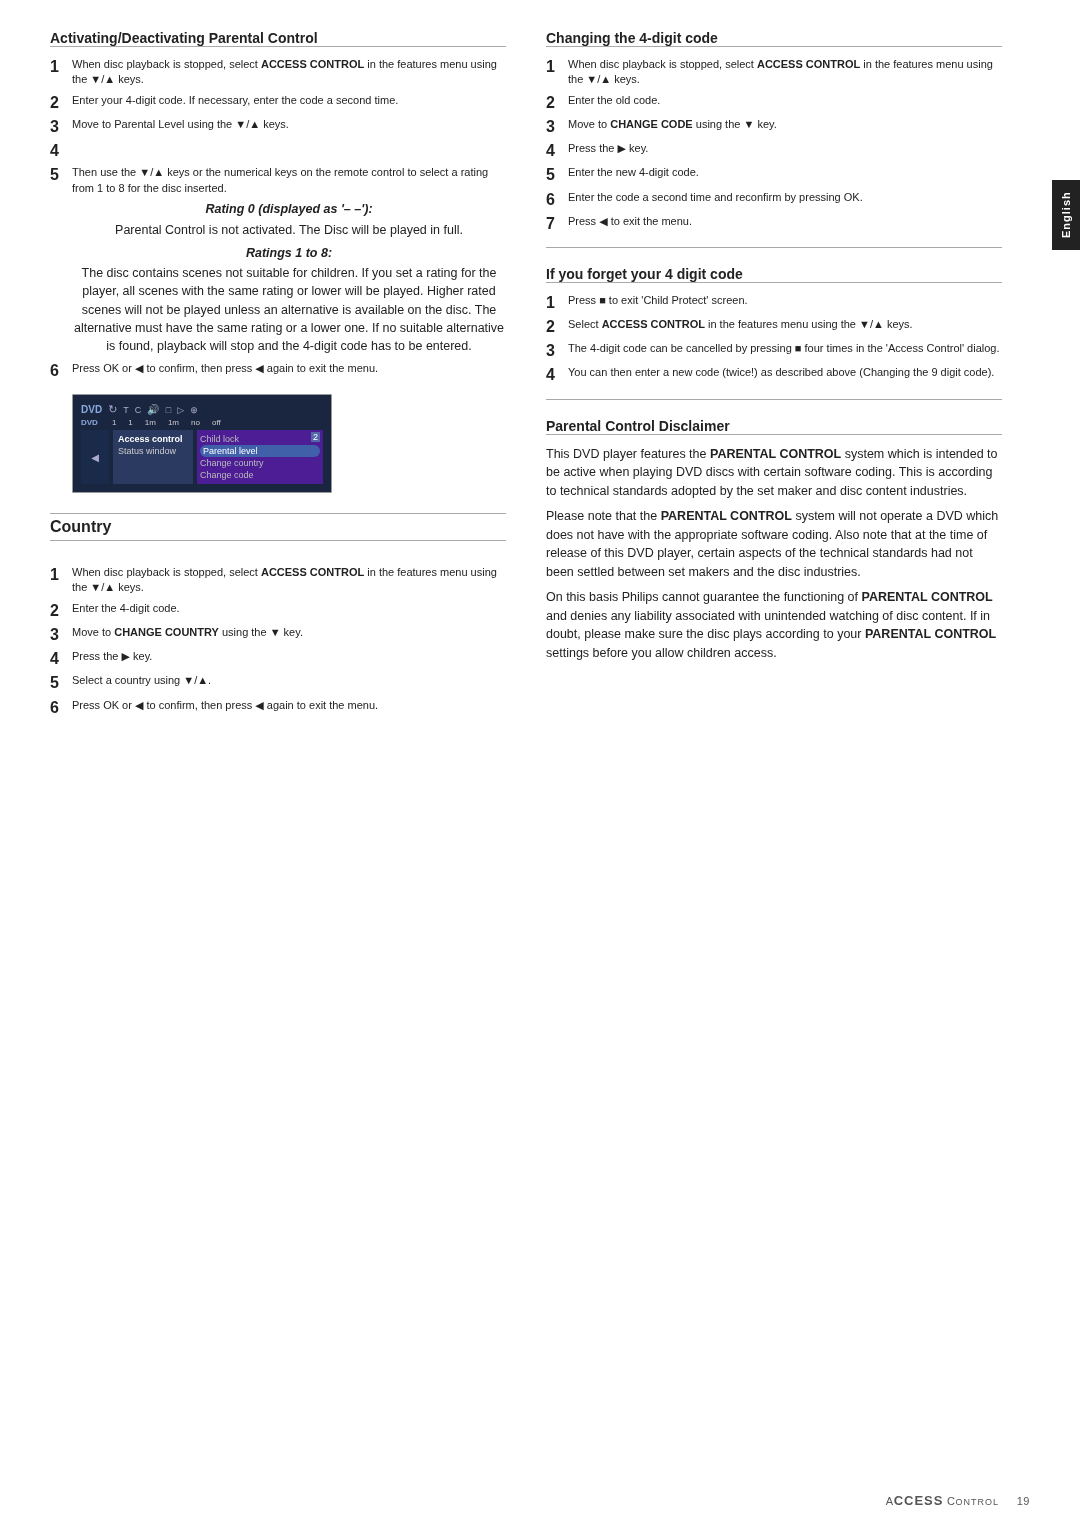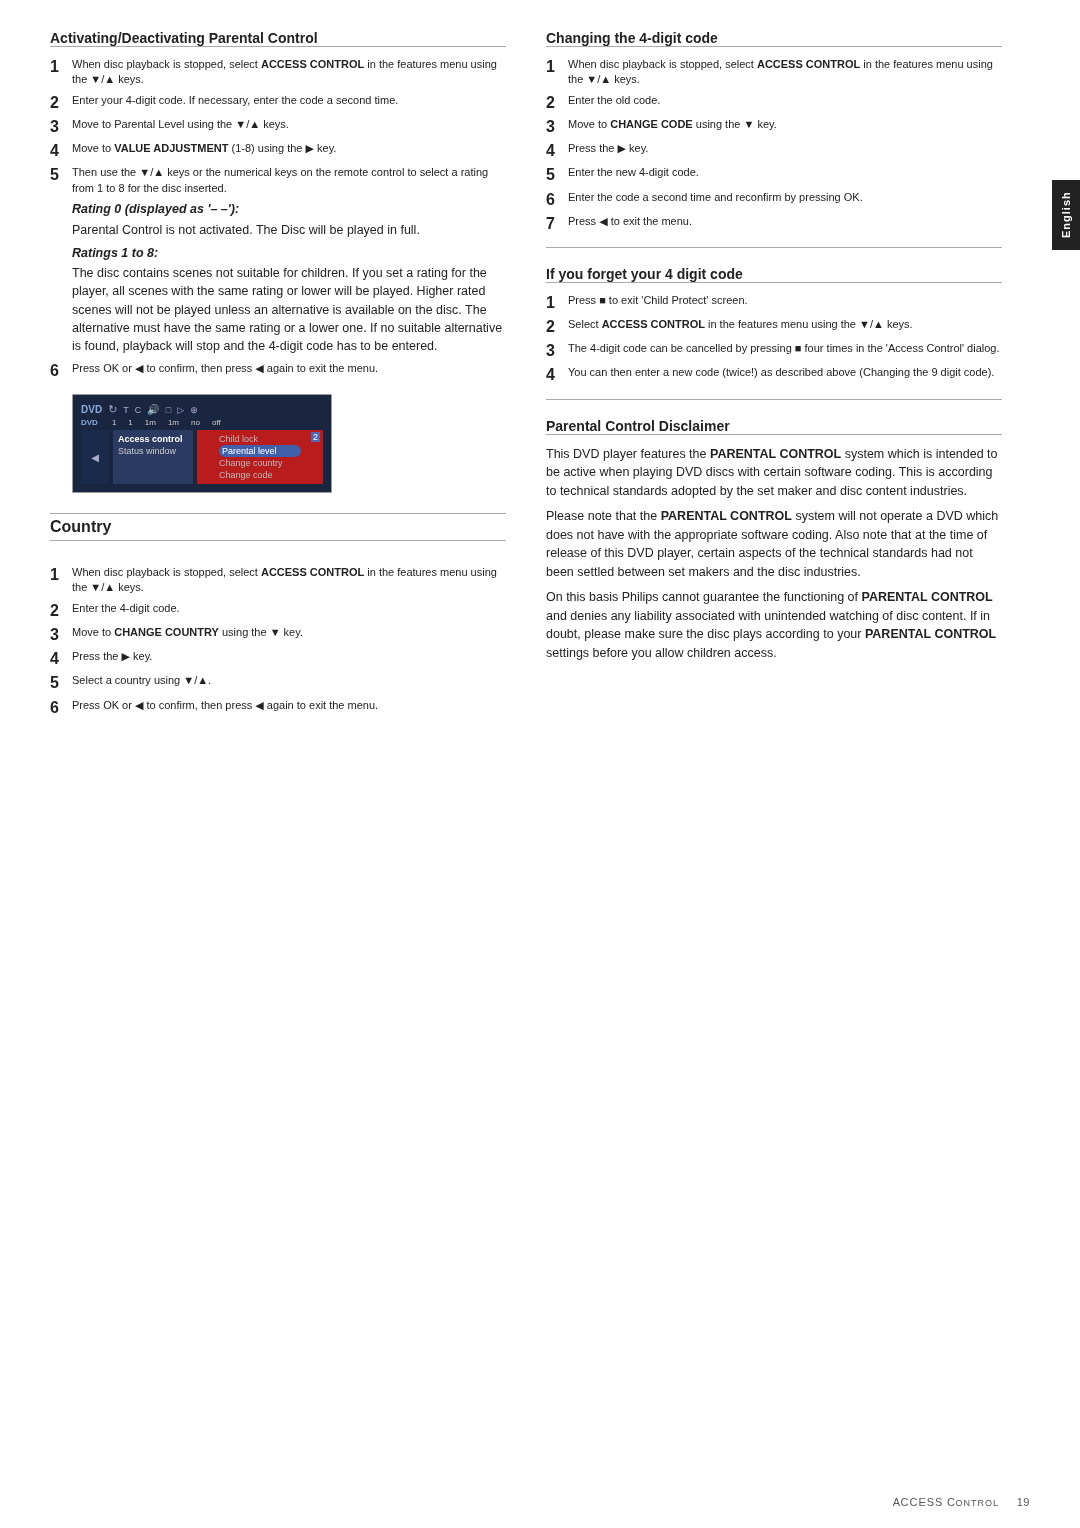--- a/index.html
+++ b/index.html
@@ -98,20 +98,21 @@
     .step-text b {
       font-weight: bold;
     }
 
     
     .sub-note {
       margin-left: 22px;
       margin-bottom: 6px;
       font-size: 12.5px;
       line-height: 1.4;
+      text-align: center;
     }
 
     .sub-note-title {
       font-style: italic;
       font-weight: bold;
       margin-bottom: 2px;
     }
 
     .sub-note-body {
       font-size: 12.5px;
@@ -161,23 +162,23 @@
       color: #ccc;
       padding: 1px 0;
     }
 
     .dvd-menu-item.selected {
       color: #fff;
       font-weight: bold;
     }
 
     .dvd-menu-right {
-      background: #b91c1c;
+      background: #4c1d95;
       flex: 1;
-      padding: 3px 22px;
+      padding: 3px 3px;
     }
 
     .dvd-submenu-item {
       font-size: 9px;
       color: #bbb;
       padding: 1px 0;
     }
 
     .dvd-submenu-item.active {
       background: #4060aa;
@@ -256,21 +257,20 @@
           <li>
             <span class="step-num">2</span>
             <span class="step-text">Enter your 4-digit code. If necessary, enter the code a second time.</span>
           </li>
           <li>
             <span class="step-num">3</span>
             <span class="step-text">Move to Parental Level using the ▼/▲ keys.</span>
           </li>
           <li>
             <span class="step-num">4</span>
-            <span class="step-text">Move to <b>VALUE ADJUSTMENT</b> (1-8) using the ▶ key.</span>
           </li>
           <li>
             <span class="step-num">5</span>
             <span class="step-text">Then use the ▼/▲ keys or the numerical keys on the remote control to select a rating from 1 to 8 for the disc inserted.</span>
           </li>
         </ul>
 
         <div class="sub-note">
           <div class="sub-note-title">Rating 0 (displayed as '– –'):</div>
           <div class="sub-note-body">Parental Control is not activated. The Disc will be played in full.</div>
@@ -434,20 +434,20 @@
           <p>
             On this basis Philips cannot guarantee the functioning of <b>PARENTAL CONTROL</b> and denies any liability associated with unintended watching of disc content. If in doubt, please make sure the disc plays according to your <b>PARENTAL CONTROL</b> settings before you allow children access.
           </p>
         </div>
 
       </div>
 
     </div>
 
     <div class="page-footer">
-      <span>A<span style="font-size:11px;letter-spacing:1px;">CCESS</span> C<span style="font-size:9px;letter-spacing:1px;">ONTROL</span></span>
+      <span>A<span style="font-size:13px;letter-spacing:1px;font-weight:bold;">CCESS</span> C<span style="font-size:9px;letter-spacing:1px;">ONTROL</span></span>
       &nbsp;&nbsp;&nbsp;
       <span>19</span>
     </div>
 
   </div>
 
 </div>
 
 </body></html>

